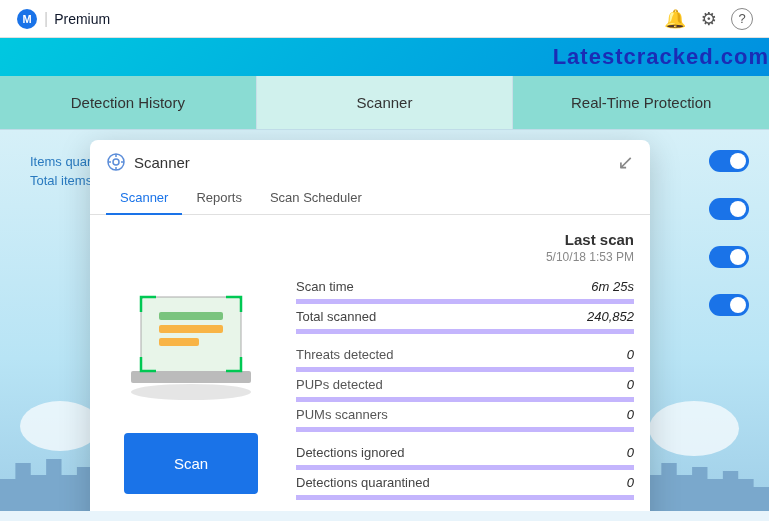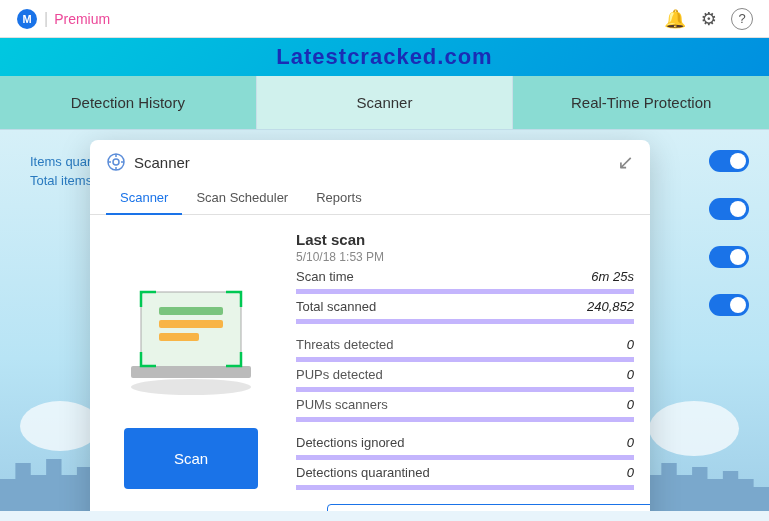--- a/index.html
+++ b/index.html
@@ -37,21 +37,21 @@
     }
     .header-icon {
       font-size: 18px;
       color: #555;
       cursor: pointer;
     }
 
     
     .watermark-bar {
       background: linear-gradient(135deg, #00c8e0 0%, #0090e0 100%);
-      text-align: center;
+      text-align: right;
       padding: 6px 0;
     }
     .watermark-text {
       font-size: 22px;
       font-weight: bold;
       color: #1a2db5;
       letter-spacing: 1px;
     }
 
     
@@ -255,21 +255,22 @@
       font-size: 13px;
       cursor: pointer;
       text-decoration: none;
     }
 
     
     .scan-info {
       flex: 1;
     }
     .last-scan-header {
-      text-align: left;
+      text-align: right;
+      margin-bottom: 10px;
     }
     .last-scan-title {
       font-size: 15px;
       font-weight: 600;
       color: #333;
     }
     .last-scan-date {
       font-size: 12px;
       color: #888;
       margin-top: 2px;
@@ -311,21 +312,21 @@
 </head>
 <body>
 
 <div class="header">
   <div class="header-left">
     <svg class="logo-icon" viewBox="0 0 22 22">
       <circle cx="11" cy="11" r="10" fill="#1a73e8"></circle>
       <text x="11" y="15" text-anchor="middle" fill="white" font-size="11" font-weight="bold">M</text>
     </svg>
     <span style="color:#ccc;">|</span>
-    <span style="font-size:14px;color:#ec4899;">Premium</span>
+    <span style="font-size:14px;color:#0f172a;">Premium</span>
   </div>
   <div class="header-right">
     <span class="header-icon">🔔</span>
     <span class="header-icon">⚙</span>
     <span class="header-icon" style="border:1.5px solid #888;border-radius:50%;width:22px;height:22px;display:inline-flex;align-items:center;justify-content:center;font-size:13px;">?</span>
   </div>
 </div>
 
 <div class="watermark-bar">
   <span class="watermark-text">Latestcracked.com</span>
@@ -369,22 +370,22 @@
           <line x1="2" y1="10" x2="5" y2="10" stroke="#5b8dd9" stroke-width="1.5"></line>
           <line x1="15" y1="10" x2="18" y2="10" stroke="#5b8dd9" stroke-width="1.5"></line>
         </svg>
         <span>Scanner</span>
       </div>
       <span class="modal-close-icon" style="font-size:20px;transform:none;color:#888;">↙</span>
     </div>
 
     <div class="modal-tabs">
       <div class="modal-tab active">Scanner</div>
+      <div class="modal-tab">Reports</div>
       <div class="modal-tab">Scan Scheduler</div>
-      <div class="modal-tab">Reports</div>
     </div>
 
     <div class="modal-body">
 
       <div class="scan-illustration">
 
         <svg width="160" height="130" viewBox="0 0 160 130">
 
           <rect x="30" y="10" width="100" height="75" rx="4" fill="#e8f5e9" stroke="#aaa" stroke-width="1"></rect>
 

